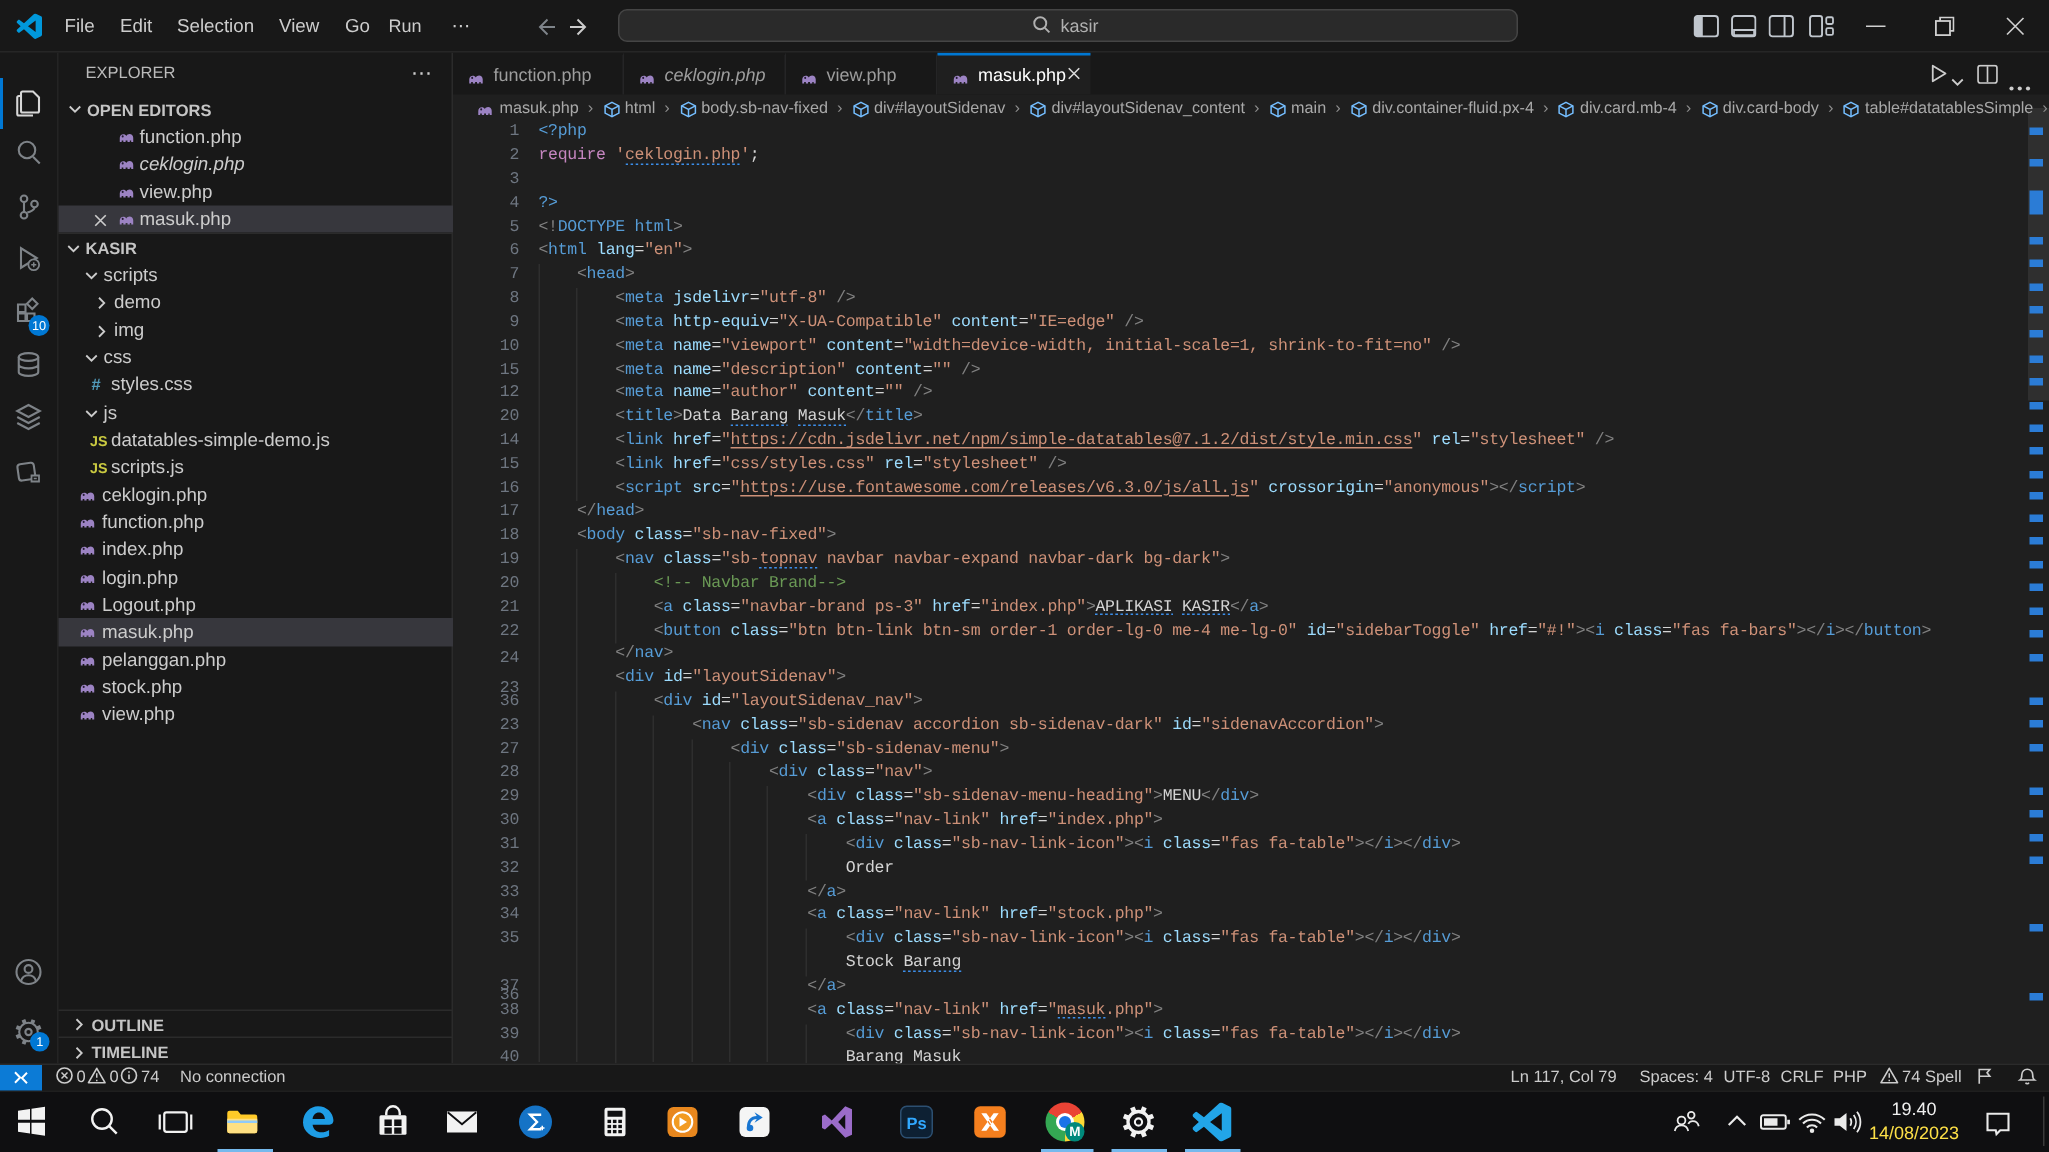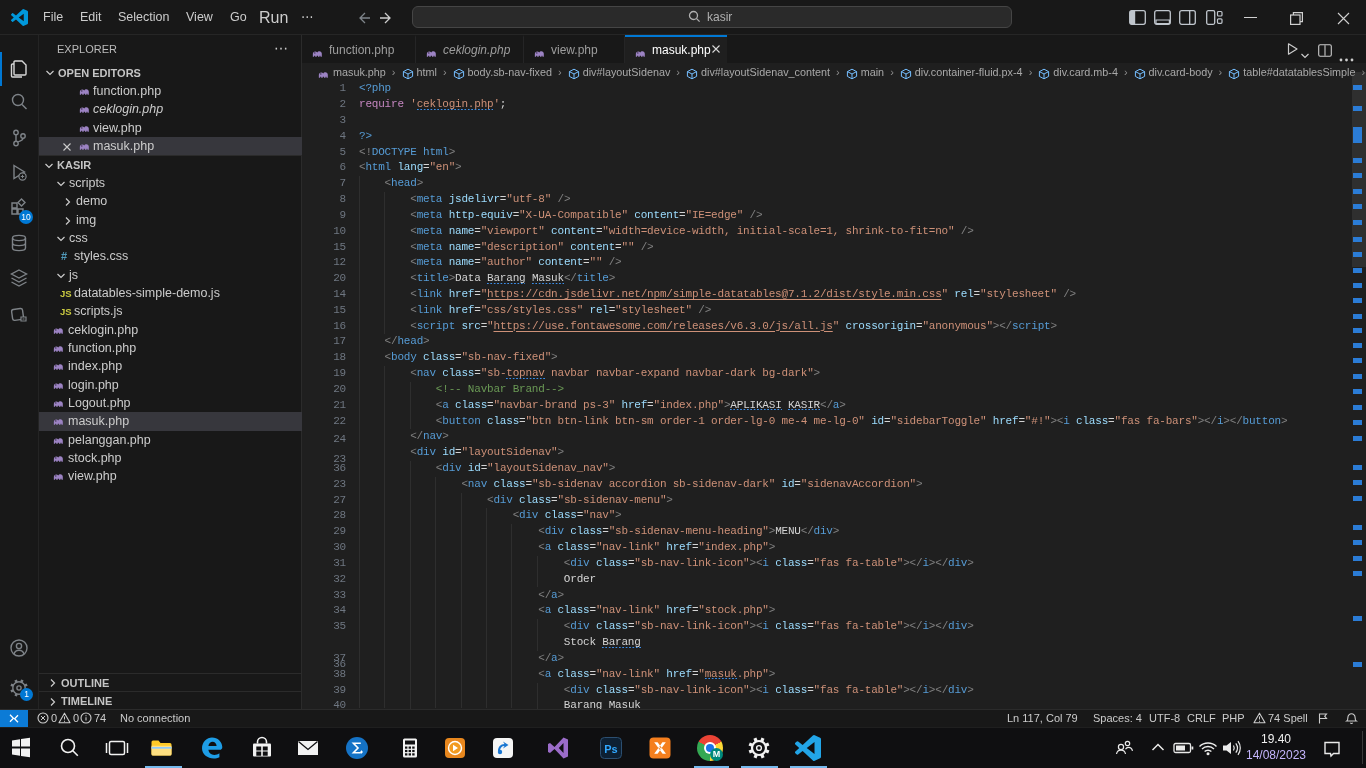--- a/index.html
+++ b/index.html
@@ -19,21 +19,21 @@
 </style></head><body>
 <div class="abs" style="left:0px;top:0px;width:1366px;height:35px;background:#181818;border-bottom:1px solid #262626;z-index:5"></div>
 <div class="abs" style="left:11px;top:9px;width:17px;height:17px;z-index:6"><svg width="17" height="17" viewBox="0 0 24 24">
       <path fill="#0098db" d="M23.15 2.587 18.21.21a1.49 1.49 0 0 0-1.705.29l-9.46 8.63-4.12-3.128a.999.999 0 0 0-1.276.057L.327 7.261a1 1 0 0 0-.002 1.479L3.9 12 .325 15.26a1 1 0 0 0 .002 1.479l1.322 1.202a.999.999 0 0 0 1.276.057l4.12-3.128 9.46 8.63a1.49 1.49 0 0 0 1.704.29l4.942-2.377A1.5 1.5 0 0 0 24 20.06V3.939a1.5 1.5 0 0 0-.85-1.352zm-5.146 14.861L10.826 12l7.178-5.448v10.896z"></path>
     </svg></div>
 <div class="abs" style="left:43px;top:0;height:35px;line-height:35px;font-size:12.5px;color:#cccccc;z-index:6">File</div>
 <div class="abs" style="left:80px;top:0;height:35px;line-height:35px;font-size:12.5px;color:#cccccc;z-index:6">Edit</div>
 <div class="abs" style="left:118px;top:0;height:35px;line-height:35px;font-size:12.5px;color:#cccccc;z-index:6">Selection</div>
 <div class="abs" style="left:186px;top:0;height:35px;line-height:35px;font-size:12.5px;color:#cccccc;z-index:6">View</div>
 <div class="abs" style="left:230px;top:0;height:35px;line-height:35px;font-size:12.5px;color:#cccccc;z-index:6">Go</div>
-<div class="abs" style="left:259px;top:0;height:46px;line-height:35px;font-size:16px;color:#cccccc;z-index:6">Run</div>
+<div class="abs" style="left:259px;top:0;height:46px;line-height:35px;font-size:12px;color:#cccccc;z-index:6">Run</div>
 <div class="abs" style="left:301px;top:0;height:35px;line-height:35px;font-size:12.5px;color:#cccccc;z-index:6">⋯</div>
 <div class="abs" style="left:356px;top:11px;width:16px;height:14px;z-index:6"><svg width="16" height="14" viewBox="0 0 16 14" style="">
       <path d="M9 2 4 7l5 5M4 7h10" stroke="#7e848a" stroke-width="1.3" fill="none"></path>
     </svg></div>
 <div class="abs" style="left:378px;top:11px;width:16px;height:14px;z-index:6"><svg width="16" height="14" viewBox="0 0 16 14" style="">
       <path d="M7 2l5 5-5 5M12 7H2" stroke="#cccccc" stroke-width="1.3" fill="none"></path>
     </svg></div>
 <div class="abs" style="left:412px;top:6px;width:600px;height:22px;background:#2a2a2a;border:1px solid #454545;border-radius:6px;z-index:6"></div>
 <div class="abs" style="left:688px;top:10px;width:120px;height:14px;z-index:7;color:#b0b0b0;font-size:12px;line-height:14px"><svg width="13" height="13" viewBox="0 0 13 13" style="vertical-align:-2px">
       <circle cx="5.5" cy="5.5" r="4" stroke="#b0b0b0" stroke-width="1.3" fill="none"></circle>
@@ -637,16 +637,16 @@
     </svg></div>
 <div class="abs" style="left:1197.0px;top:736.5px;width:22px;height:22px;z-index:9"><svg width="22" height="22" viewBox="0 0 22 22" style="">
       <path d="M2.5 9.5a12 12 0 0 1 17 0M5 12a8.5 8.5 0 0 1 12 0M7.6 14.6a4.8 4.8 0 0 1 6.8 0" stroke="#eaeaea" stroke-width="1.4" fill="none"></path>
       <circle cx="11" cy="16.8" r="1.5" fill="#eaeaea"></circle>
     </svg></div>
 <div class="abs" style="left:1220.0px;top:736.5px;width:22px;height:22px;z-index:9"><svg width="22" height="22" viewBox="0 0 22 22" style="">
       <path d="M3 8.5h3.5L11 5v12l-4.5-3.5H3z" fill="#eaeaea"></path>
       <path d="M13.5 8.5a5 5 0 0 1 0 5M15.8 6.3a8 8 0 0 1 0 9.4M18 4.2a11.3 11.3 0 0 1 0 13.6" stroke="#eaeaea" stroke-width="1.2" fill="none"></path>
     </svg></div>
 <div class="abs" style="left:1240px;top:731.5px;width:72px;text-align:center;font-size:12px;color:#f0f0f0;z-index:9;line-height:14px">19.40</div>
-<div class="abs" style="left:1236px;top:748px;width:80px;text-align:center;font-size:12px;color:#c4b5fd;z-index:9;line-height:14px">14/08/2023</div>
+<div class="abs" style="left:1236px;top:748px;width:80px;text-align:center;font-size:12px;color:#fde047;z-index:9;line-height:14px">14/08/2023</div>
 <div class="abs" style="left:1320.5px;top:736.5px;width:22px;height:22px;z-index:9"><svg width="22" height="22" viewBox="0 0 22 22" style="">
       <path d="M4 5.5h14v11h-5.5L10 19l-.5-2.5H4z" stroke="#eaeaea" stroke-width="1.4" fill="none"></path>
     </svg></div>
 <div class="abs" style="left:1361.5px;top:731px;width:1px;height:33px;background:#3a3a3a;z-index:9"></div>
 </body></html>

